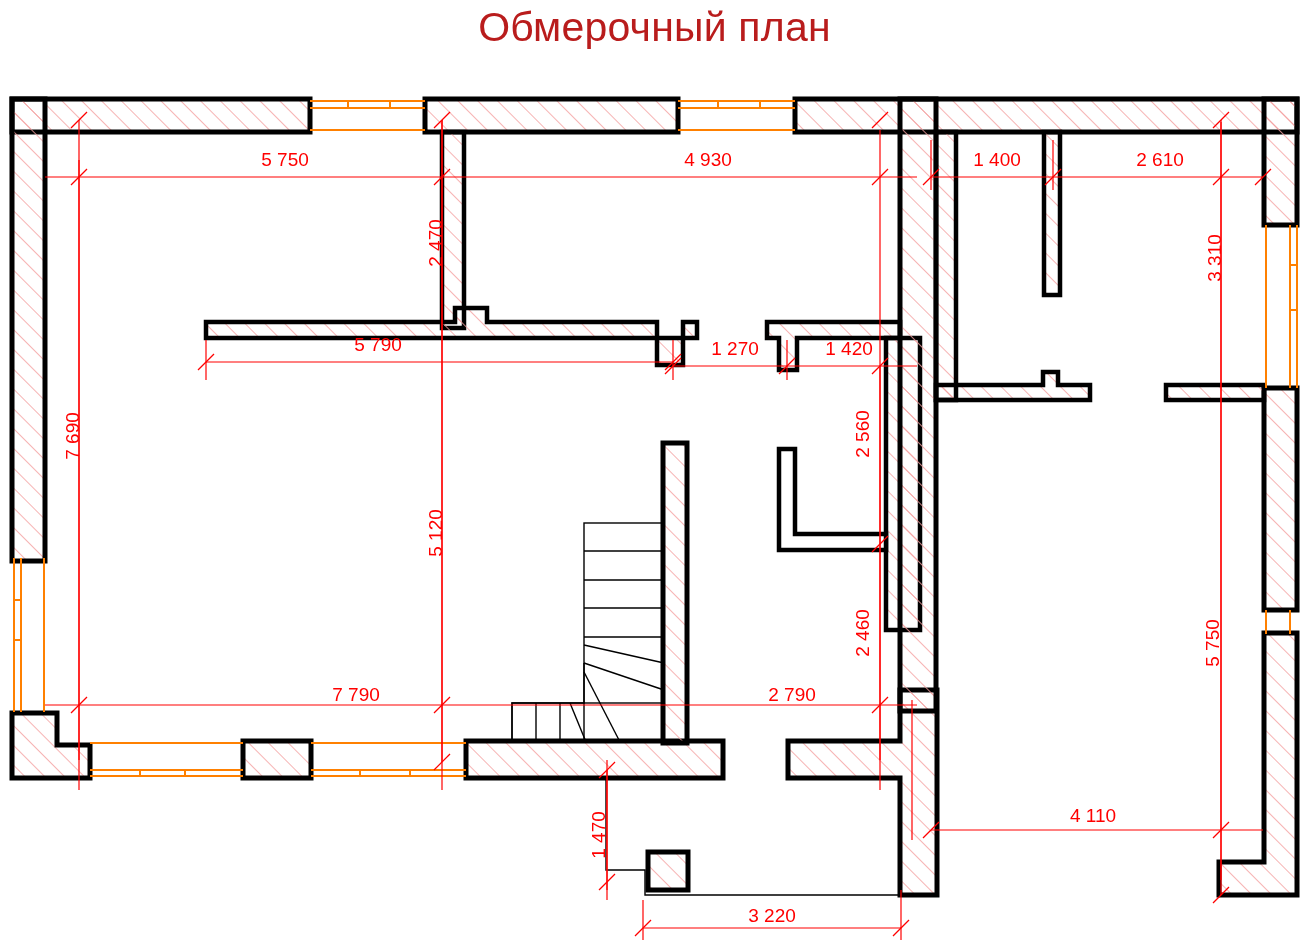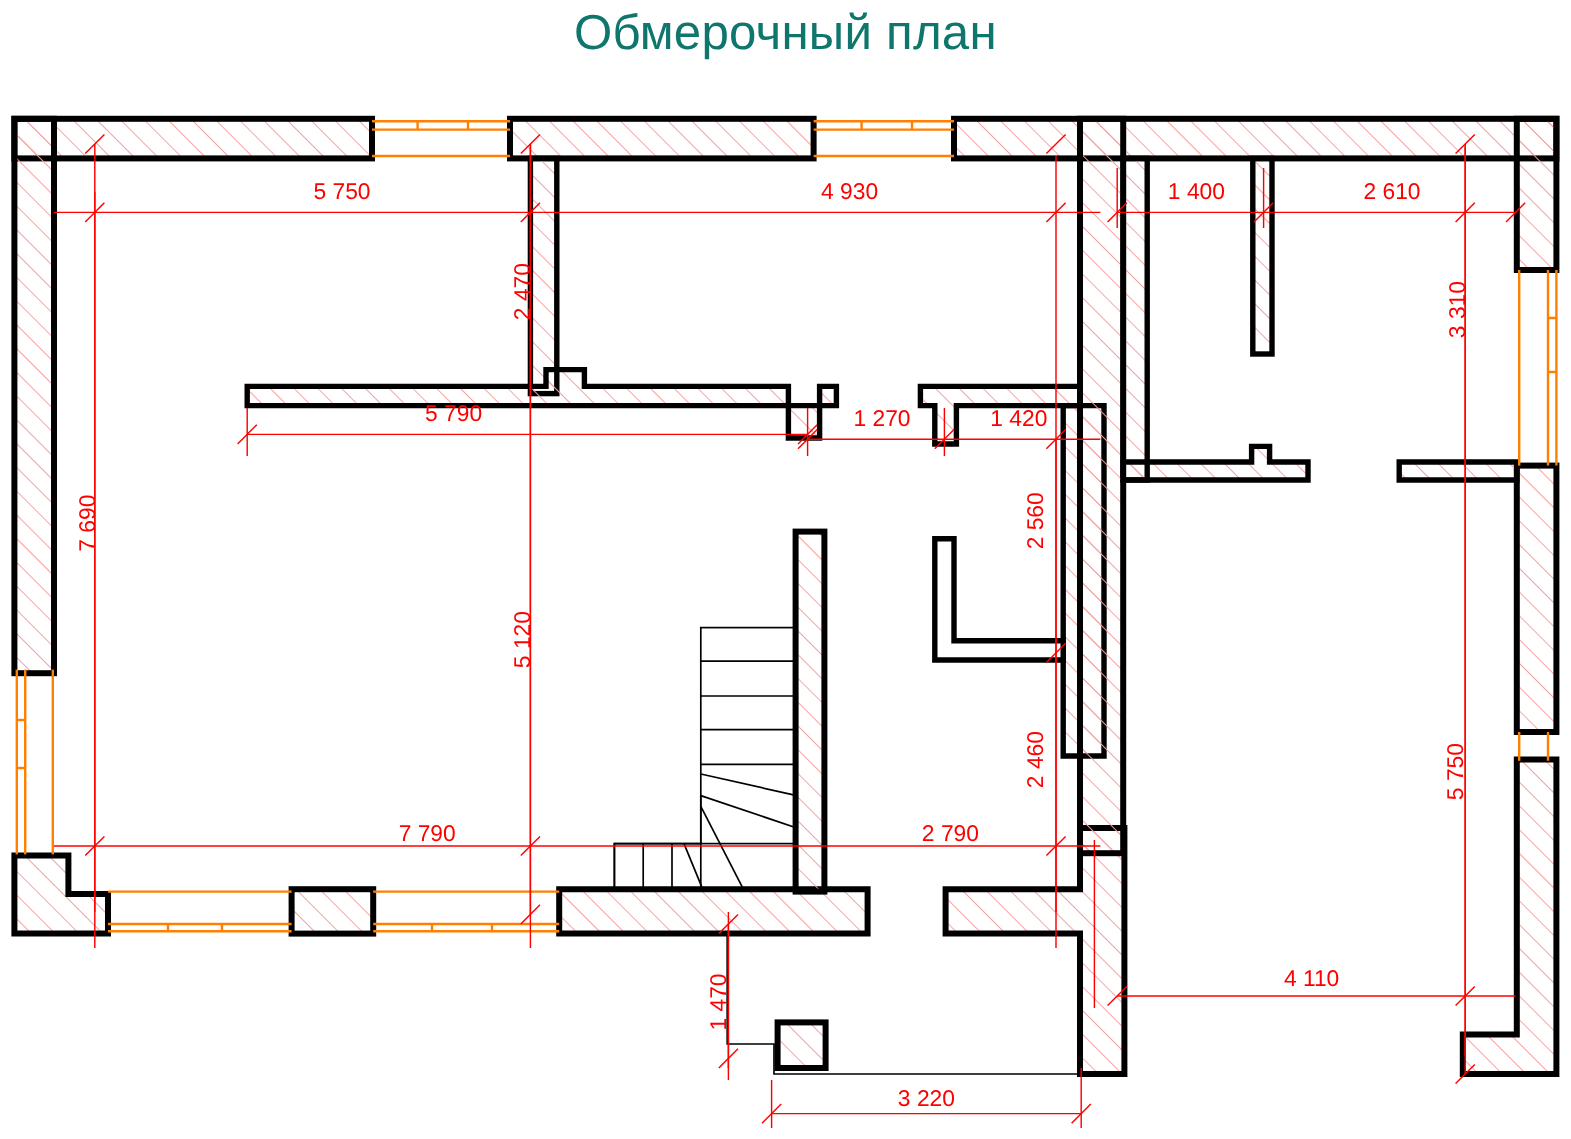--- a/index.html
+++ b/index.html
@@ -17,21 +17,21 @@
   }
   #plan-title {
     position: absolute;
     top: 4px;
     left: 0;
     width: 1309px;
     text-align: center;
     font-family: "Liberation Sans", sans-serif;
     font-size: 41px;
     font-weight: 400;
-    color: #0f766e;
+    color: #b91c1c;
     letter-spacing: 0.2px;
     line-height: 1.15;
   }
   #drawing-canvas {
     position: absolute;
     top: 0;
     left: 0;
     width: 1309px;
     height: 949px;
     display: block;

